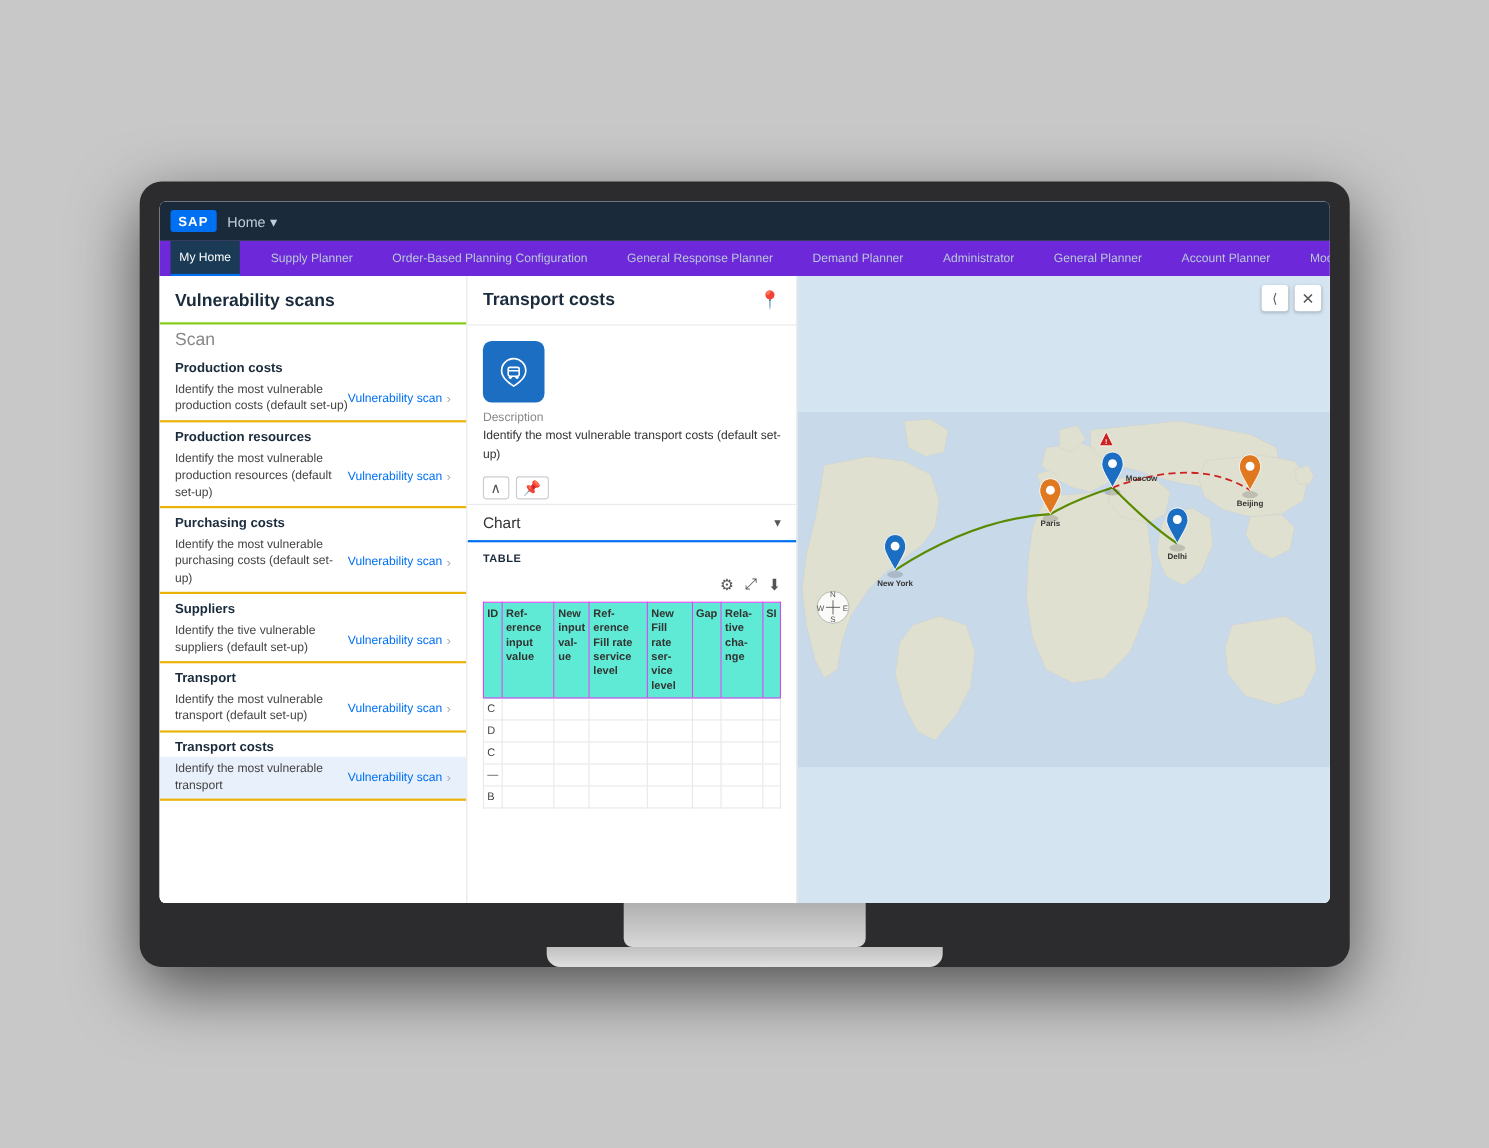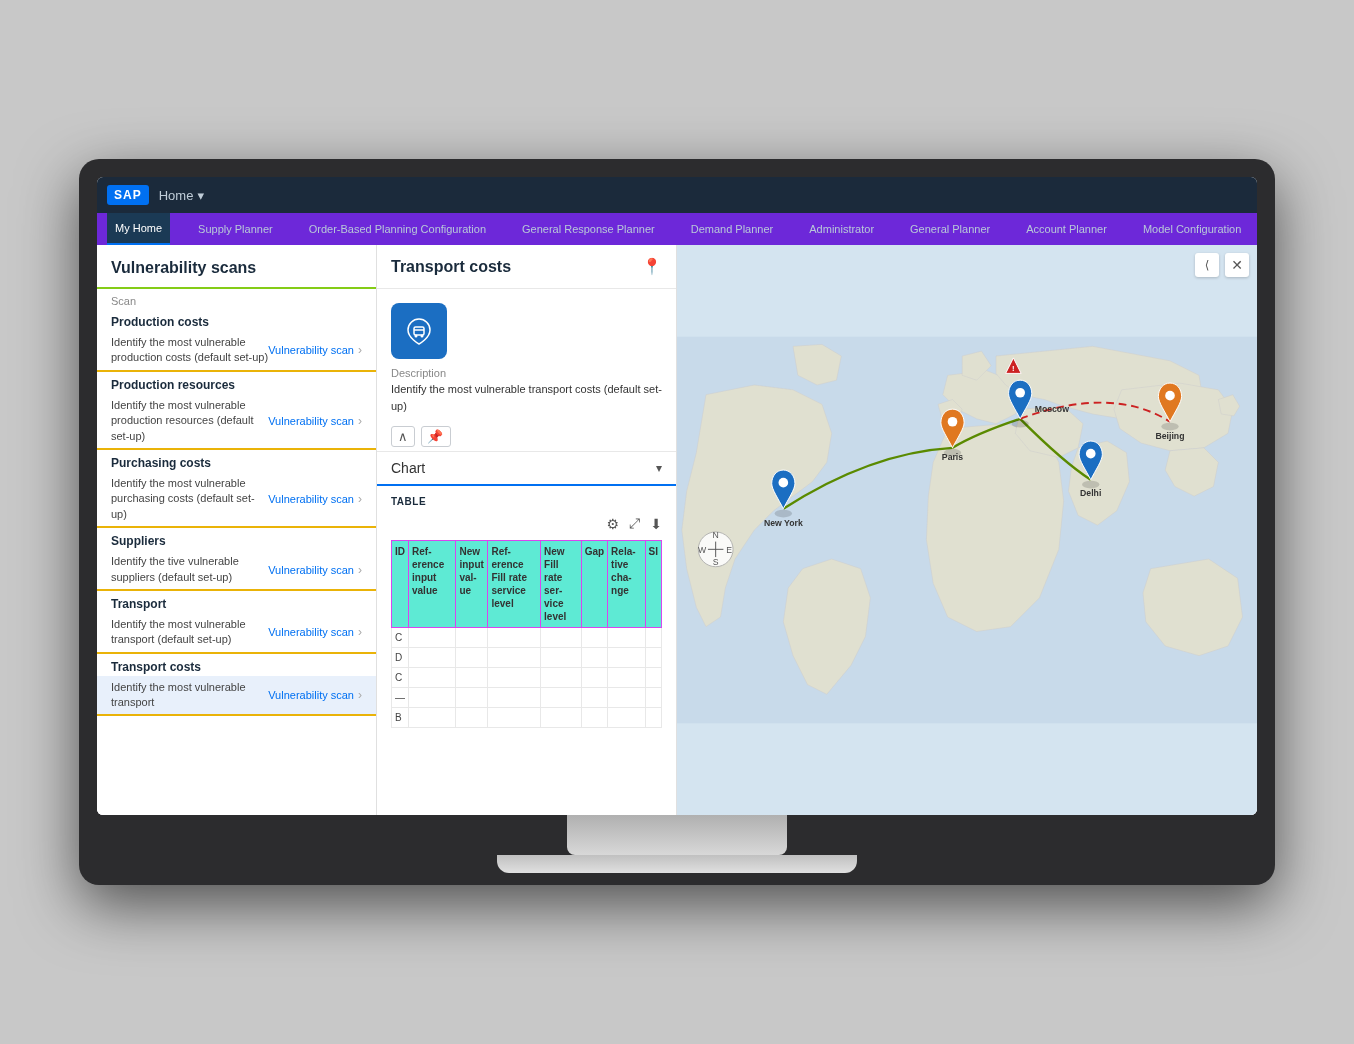--- a/index.html
+++ b/index.html
@@ -7,24 +7,24 @@
       background: #c8c8c8;
       display: flex;
       justify-content: center;
       align-items: center;
       min-height: 100vh;
       font-family: '72', Arial, sans-serif;
       font-size: 13px;
     }
 
     .monitor-outer {
-      width: 1196px;
+      width: 1100px;
       background: #2c2c2e;
       border-radius: 20px;
-      padding: 18px 18px 12px 18px;
+      padding: 18px 18px 0 18px;
       box-shadow: 0 20px 60px rgba(0,0,0,0.6);
     }
     .monitor-screen {
       background: #fff;
       border-radius: 6px;
       overflow: hidden;
       position: relative;
     }
     .monitor-stand {
       width: 220px;
@@ -135,21 +135,21 @@
     .sidebar-search-icon {
       color: #888;
       font-size: 14px;
     }
     .sidebar-more-icon {
       color: #888;
       font-size: 12px;
     }
     .sidebar-label {
       padding: 6px 14px 2px 14px;
-      font-size: 11px;
+      font-size: 16px;
       color: #888;
     }
     .sidebar-section-header {
       padding: 6px 14px 2px 14px;
       font-size: 12px;
       font-weight: 700;
       color: #1a2b3c;
     }
     .sidebar-item {
       display: flex;

